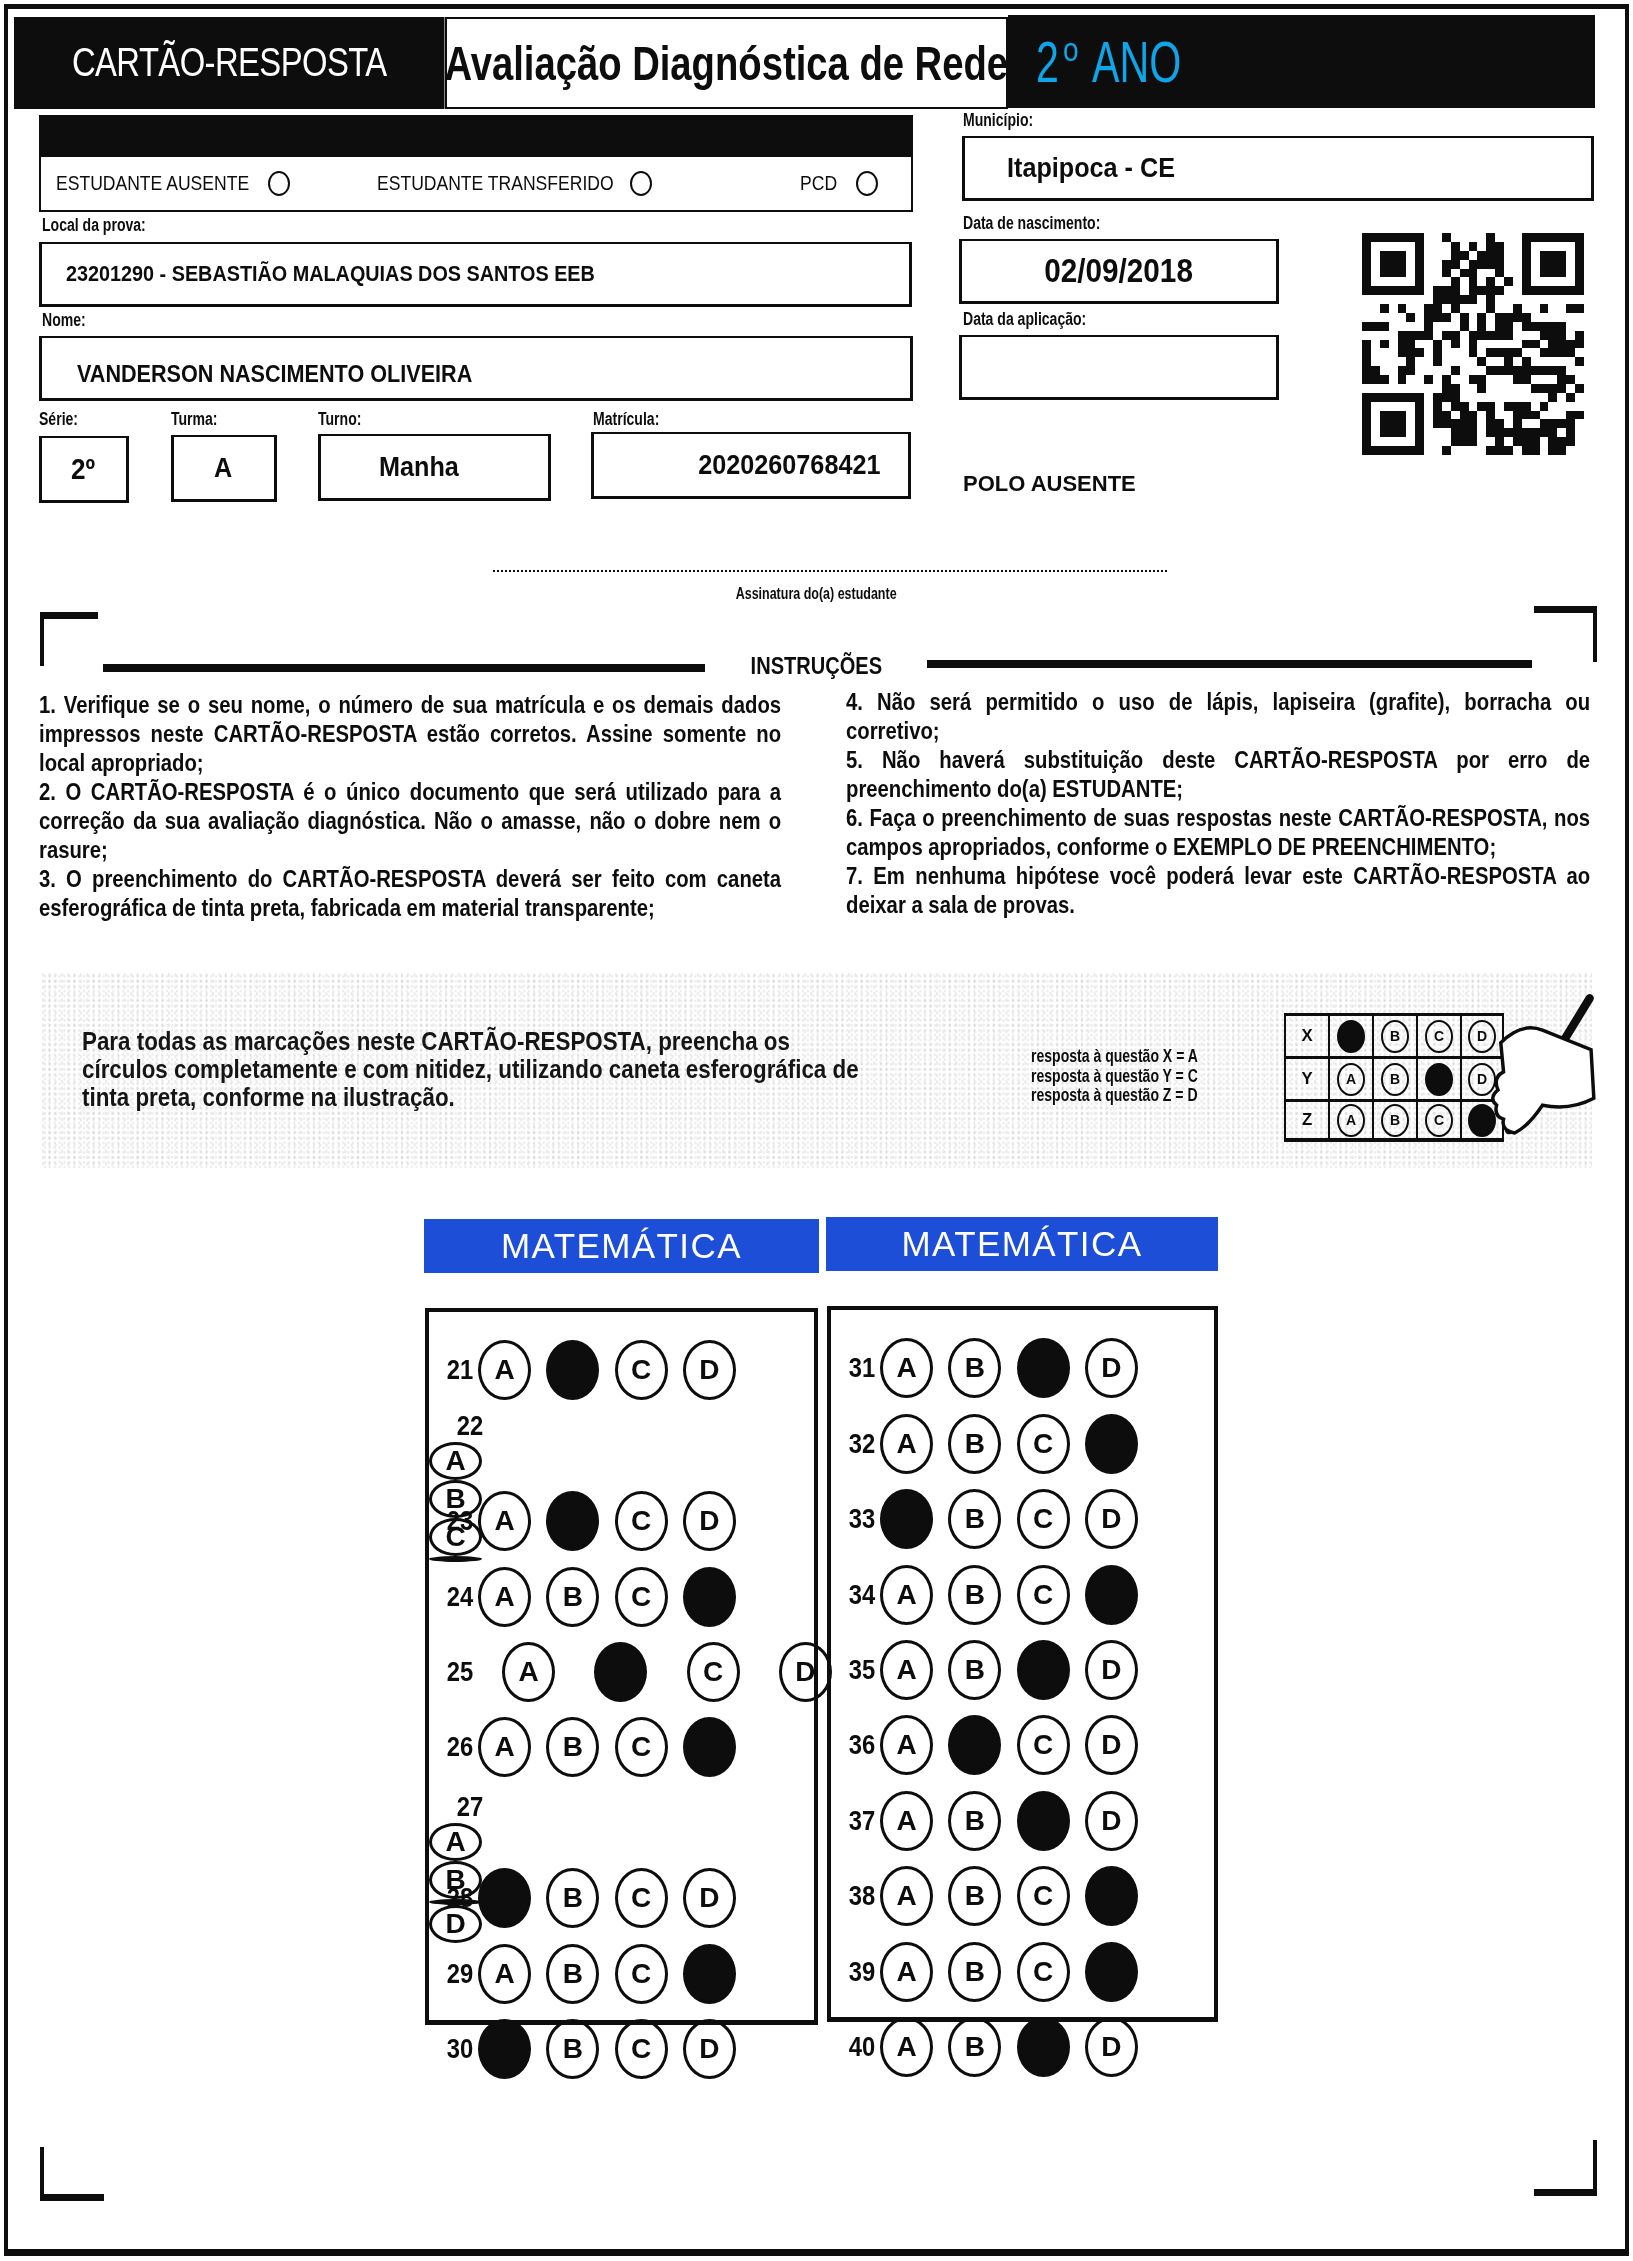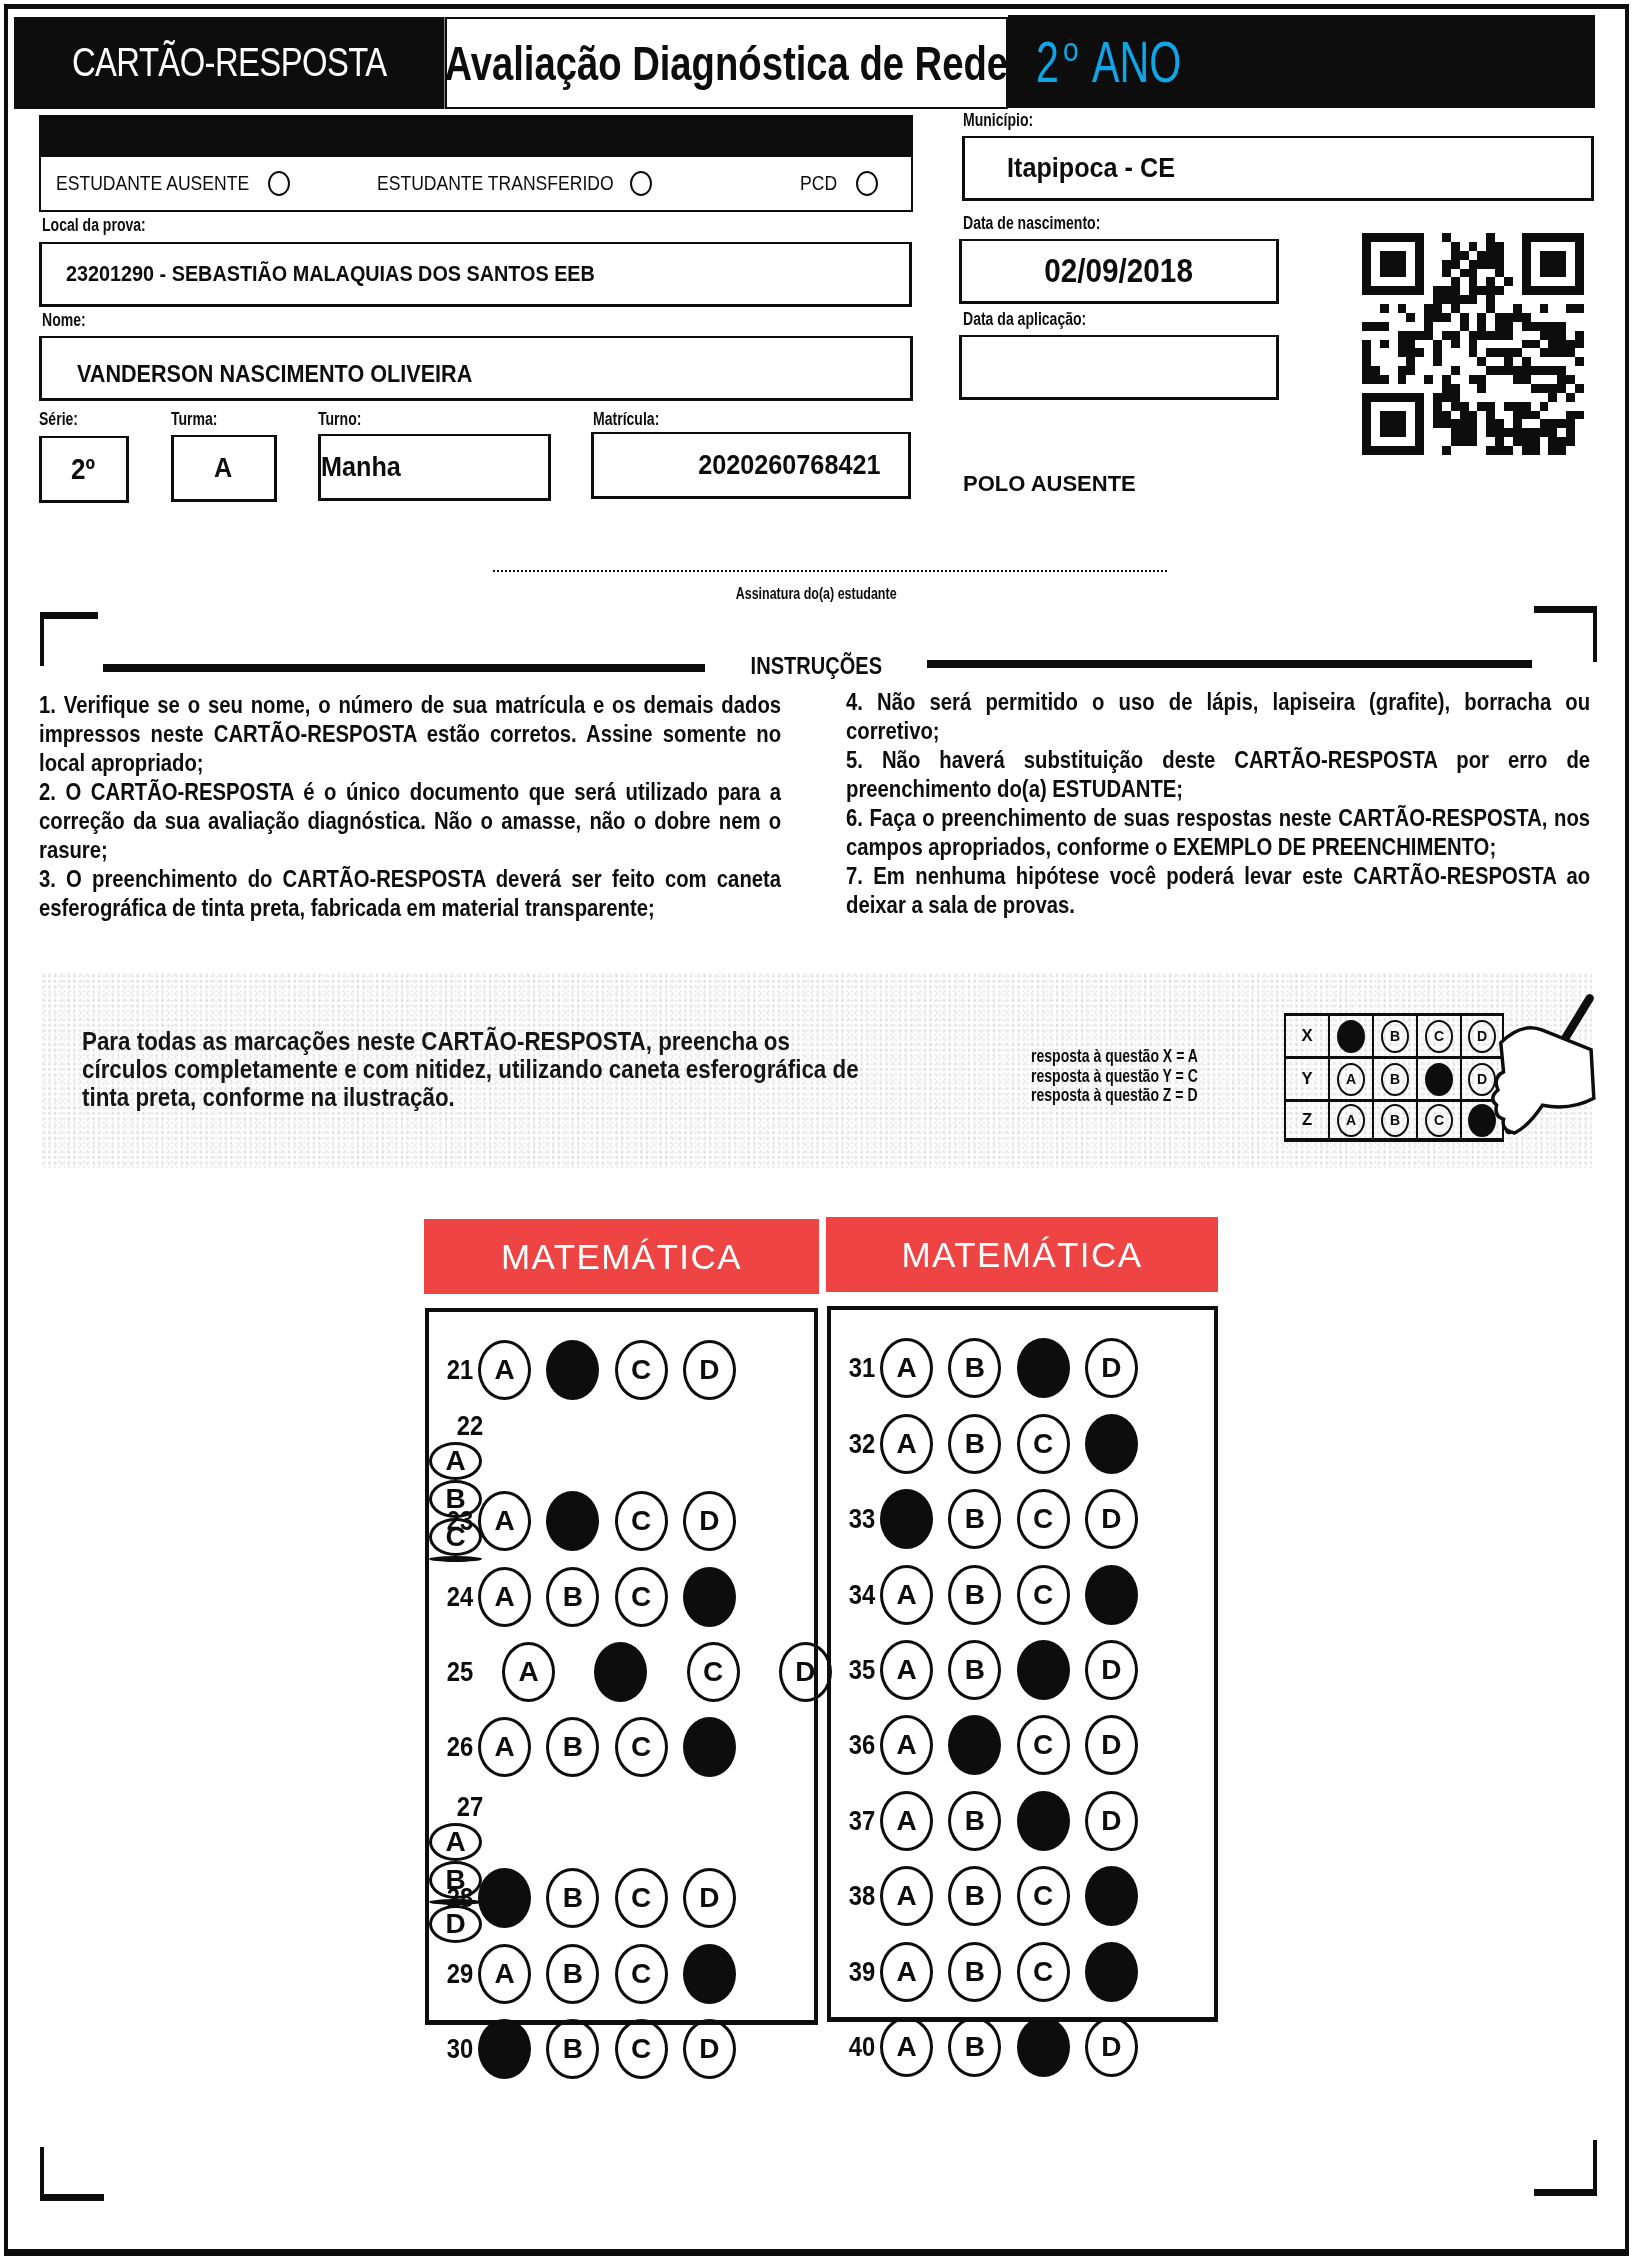--- a/index.html
+++ b/index.html
@@ -51,21 +51,21 @@
   .example-grid { left: 1284px; top: 1013px; width: 111px; }
   .ex-row { display: flex; height: 43px; border-top: 3.5px solid #0d0d0d; }
   .ex-row:last-child { border-bottom: 4.9px solid #0d0d0d; }
   .ex-cell { width: 44px; border-left: 2.1px solid #0d0d0d; display: flex; align-items: center; justify-content: center; font-weight: bold; font-size: 16.7px; }
   .ex-cell:last-child { border-right: 2.1px solid #0d0d0d; }
   .ex-bub { width: 28px; height: 33px; border: 2.1px solid #0d0d0d; border-radius: 50%; display: flex; align-items: center; justify-content: center; font-size: 14px; }
   .ex-bub.filled { background: #0d0d0d; }
   .hand { left: 1473px; top: 994px; width: 125px; height: 146px; }
 
   
-  .subj { height: 75px; background: #ef4444; color: #fff; font-size: 35px; display: flex; align-items: center; justify-content: center; letter-spacing: 1.4px; }
+  .subj { height: 54px; background: #1d4ed8; color: #fff; font-size: 35px; display: flex; align-items: center; justify-content: center; letter-spacing: 1.4px; }
   .grid-box { border: 4.2px solid #0d0d0d; border-bottom-width: 5.6px; }
   .q-row { position: absolute; left: 0; display: flex; align-items: center; height: 63px; }
   .q-num { width: 49px; font-weight: bold; font-size: 28px; text-align: right; padding-right: 5.6px; transform: scaleX(0.85); transform-origin: right center; }
   .bubble { width: 53px; height: 60px; border: 3.5px solid #0d0d0d; border-radius: 50%; margin-right: 15.3px; display: flex; align-items: center; justify-content: center; font-weight: bold; font-size: 28px; }
   .bubble.filled { background: #0d0d0d; color: #0d0d0d; border-color: #0d0d0d; }
 </style>
 </head>
 <body>
 
 <div class="abs page-border"></div>
@@ -110,21 +110,21 @@
 <div class="abs lbl" style="left:171px; top:409px;">Turma:</div>
 <div class="abs lbl" style="left:318px; top:409px;">Turno:</div>
 <div class="abs lbl" style="left:593px; top:409px;">Matrícula:</div>
 
 <div class="abs field" style="left:39px; top:436px; width:90px; height:67px; font-size:29px; justify-content:center;">
     <span>2º</span>
   </div>
 <div class="abs field" style="left:171px; top:435px; width:106px; height:67px; font-size:28px; justify-content:center;">
     <span>A</span>
   </div>
-<div class="abs field" style="left:318px; top:434px; width:233px; height:67px; font-size:28px; ">
+<div class="abs field" style="left:318px; top:434px; width:233px; height:67px; font-size:28px; padding-left:58px;">
     <span>Manha</span>
   </div>
 <div class="abs field" style="left:591px; top:432px; width:320px; height:67px; font-size:28px; justify-content:flex-end; padding-right:28px;">
     <span style="transform-origin:right center;">2020260768421</span>
   </div>
 
 <div class="abs lbl" style="left:963px; top:110px;">Município:</div>
 <div class="abs field" style="left:962px; top:136px; width:632px; height:65px; font-size:28px; padding-left:42px;">
     <span>Itapipoca - CE</span>
   </div>

